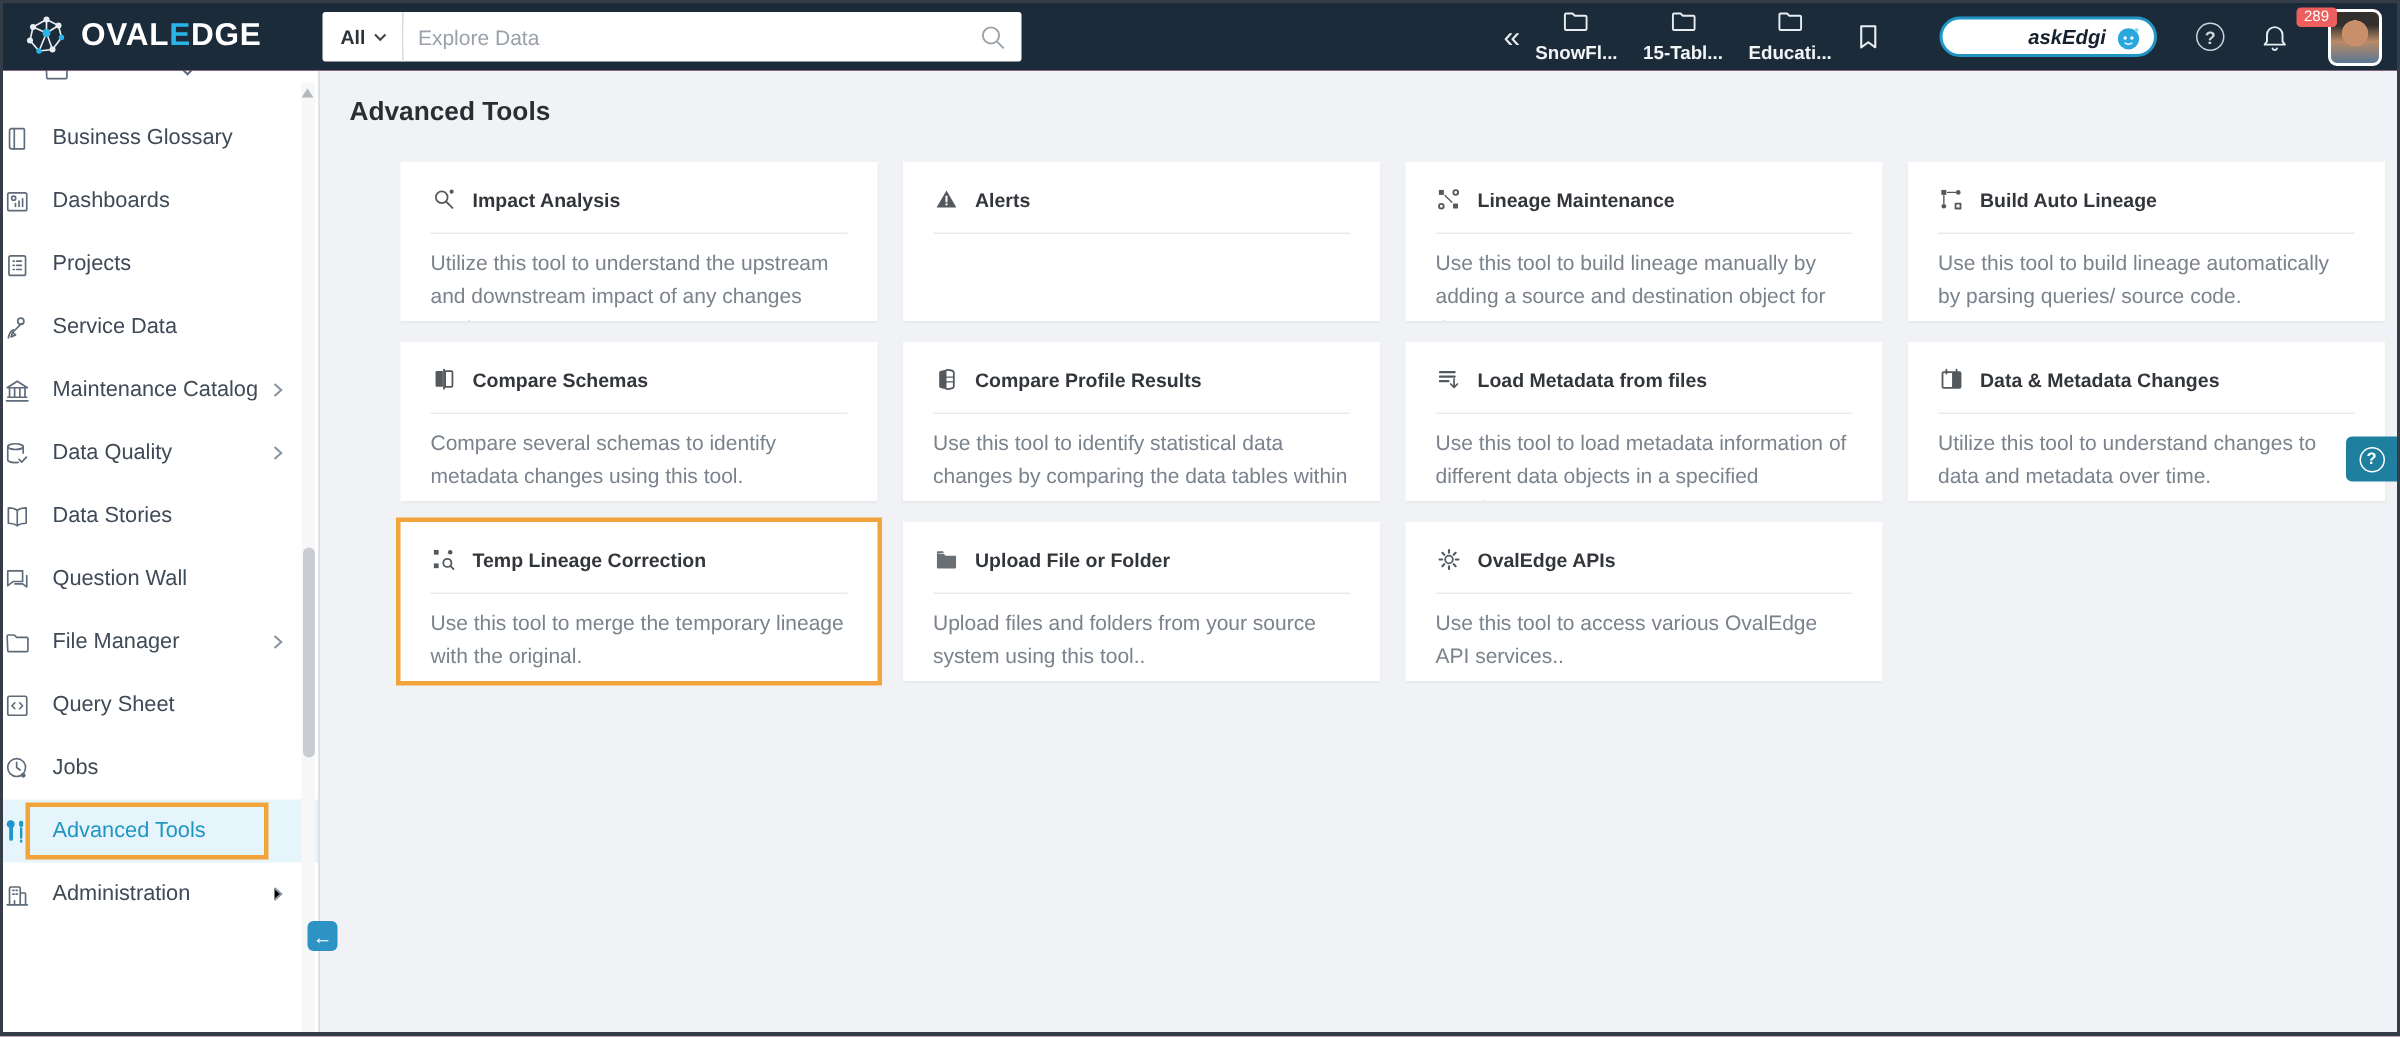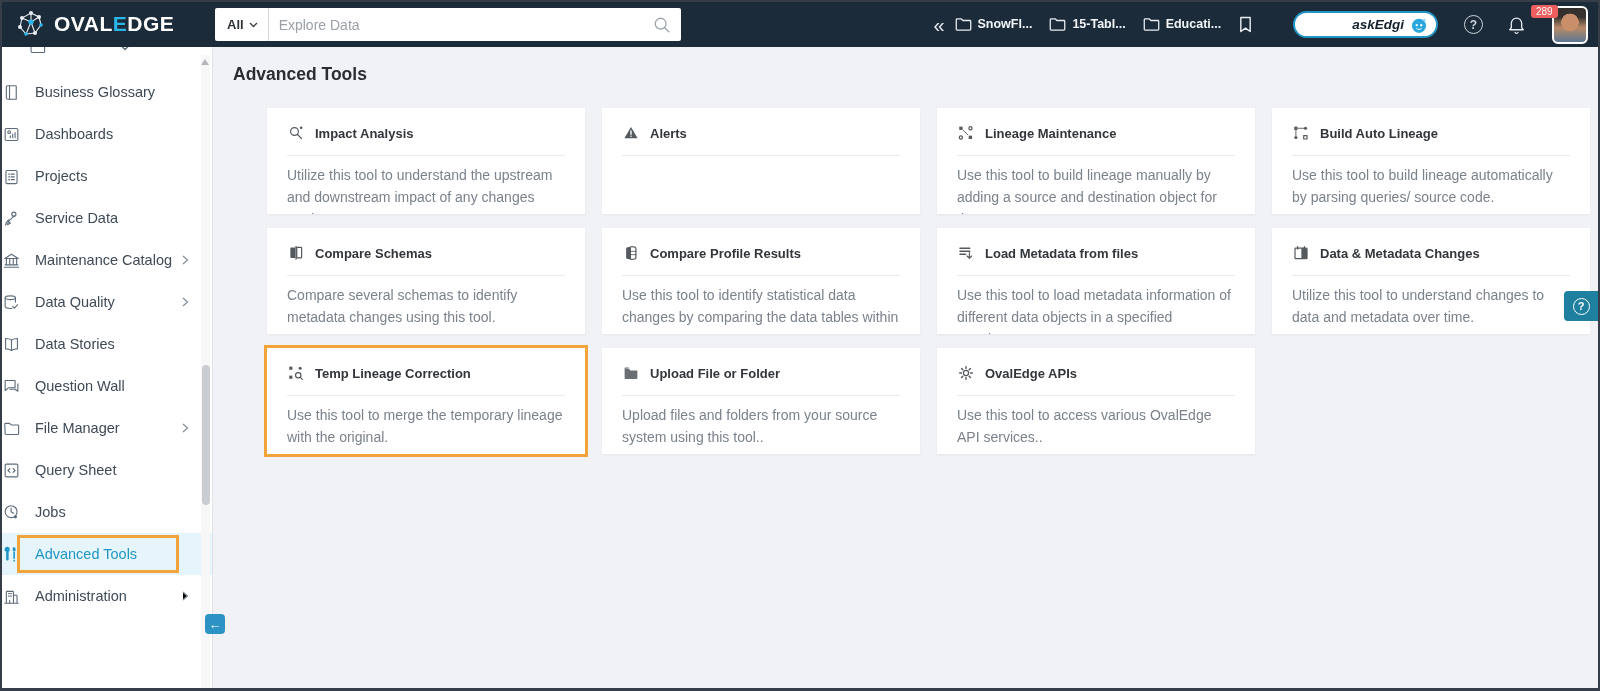--- a/index.html
+++ b/index.html
@@ -15,21 +15,21 @@
   .searchbar { position:absolute; left:213px; top:6px; width:466px; height:33px; background:#fff;
                border-radius:2px; display:flex; align-items:center; }
   .search-scope { display:flex; align-items:center; gap:5px; padding:0 10px 0 12px; height:100%;
                   border-right:1px solid #d7dadd; font-size:13px; font-weight:700; color:#2c3238; cursor:pointer; }
   .search-input { flex:1; border:none; outline:none; font-size:14px; color:#333; padding:0 10px;
                   font-family:"Liberation Sans", sans-serif; }
   .search-input::placeholder { color:#9aa1a9; }
   .search-mag { margin-right:10px; }
   .hdr-right { position:absolute; right:10px; top:0; height:45px; display:flex; align-items:center; }
   .dbl-chev { color:#e7ebef; font-size:20px; line-height:1; margin-right:10px; cursor:pointer; }
-  .recent { display:flex; gap:6px; margin-right:17px; cursor:pointer; }
+  .recent { display:flex; align-items:center; gap:6px; margin-right:17px; cursor:pointer;flex-direction:column; }
   .recent-label { color:#f2f5f7; font-size:12.5px; font-weight:700; }
   .bookmark { margin-right:40px; cursor:pointer; display:flex; }
   .askedgi { height:27px; border-radius:14px; background:#fff; border:2px solid #2196c4; display:flex;
              align-items:center; gap:5px; padding:0 7px 0 13px; margin-right:26px; cursor:pointer; }
   .askedgi-label { font-size:13.5px; font-weight:700; font-style:italic; color:#14202d;margin-left:44px; }
   .help-circ { width:19px; height:19px; border:1.5px solid #cdd4da; border-radius:50%; color:#cdd4da;
                font-size:12px; font-weight:700; display:flex; align-items:center; justify-content:center;
                margin-right:24px; cursor:pointer; }
   .bell-wrap { position:relative; margin-right:26px; cursor:pointer; display:flex; }
   .badge { position:absolute; left:11px; top:-10px; background:#ed5f5f; color:#fff; font-size:10px;

